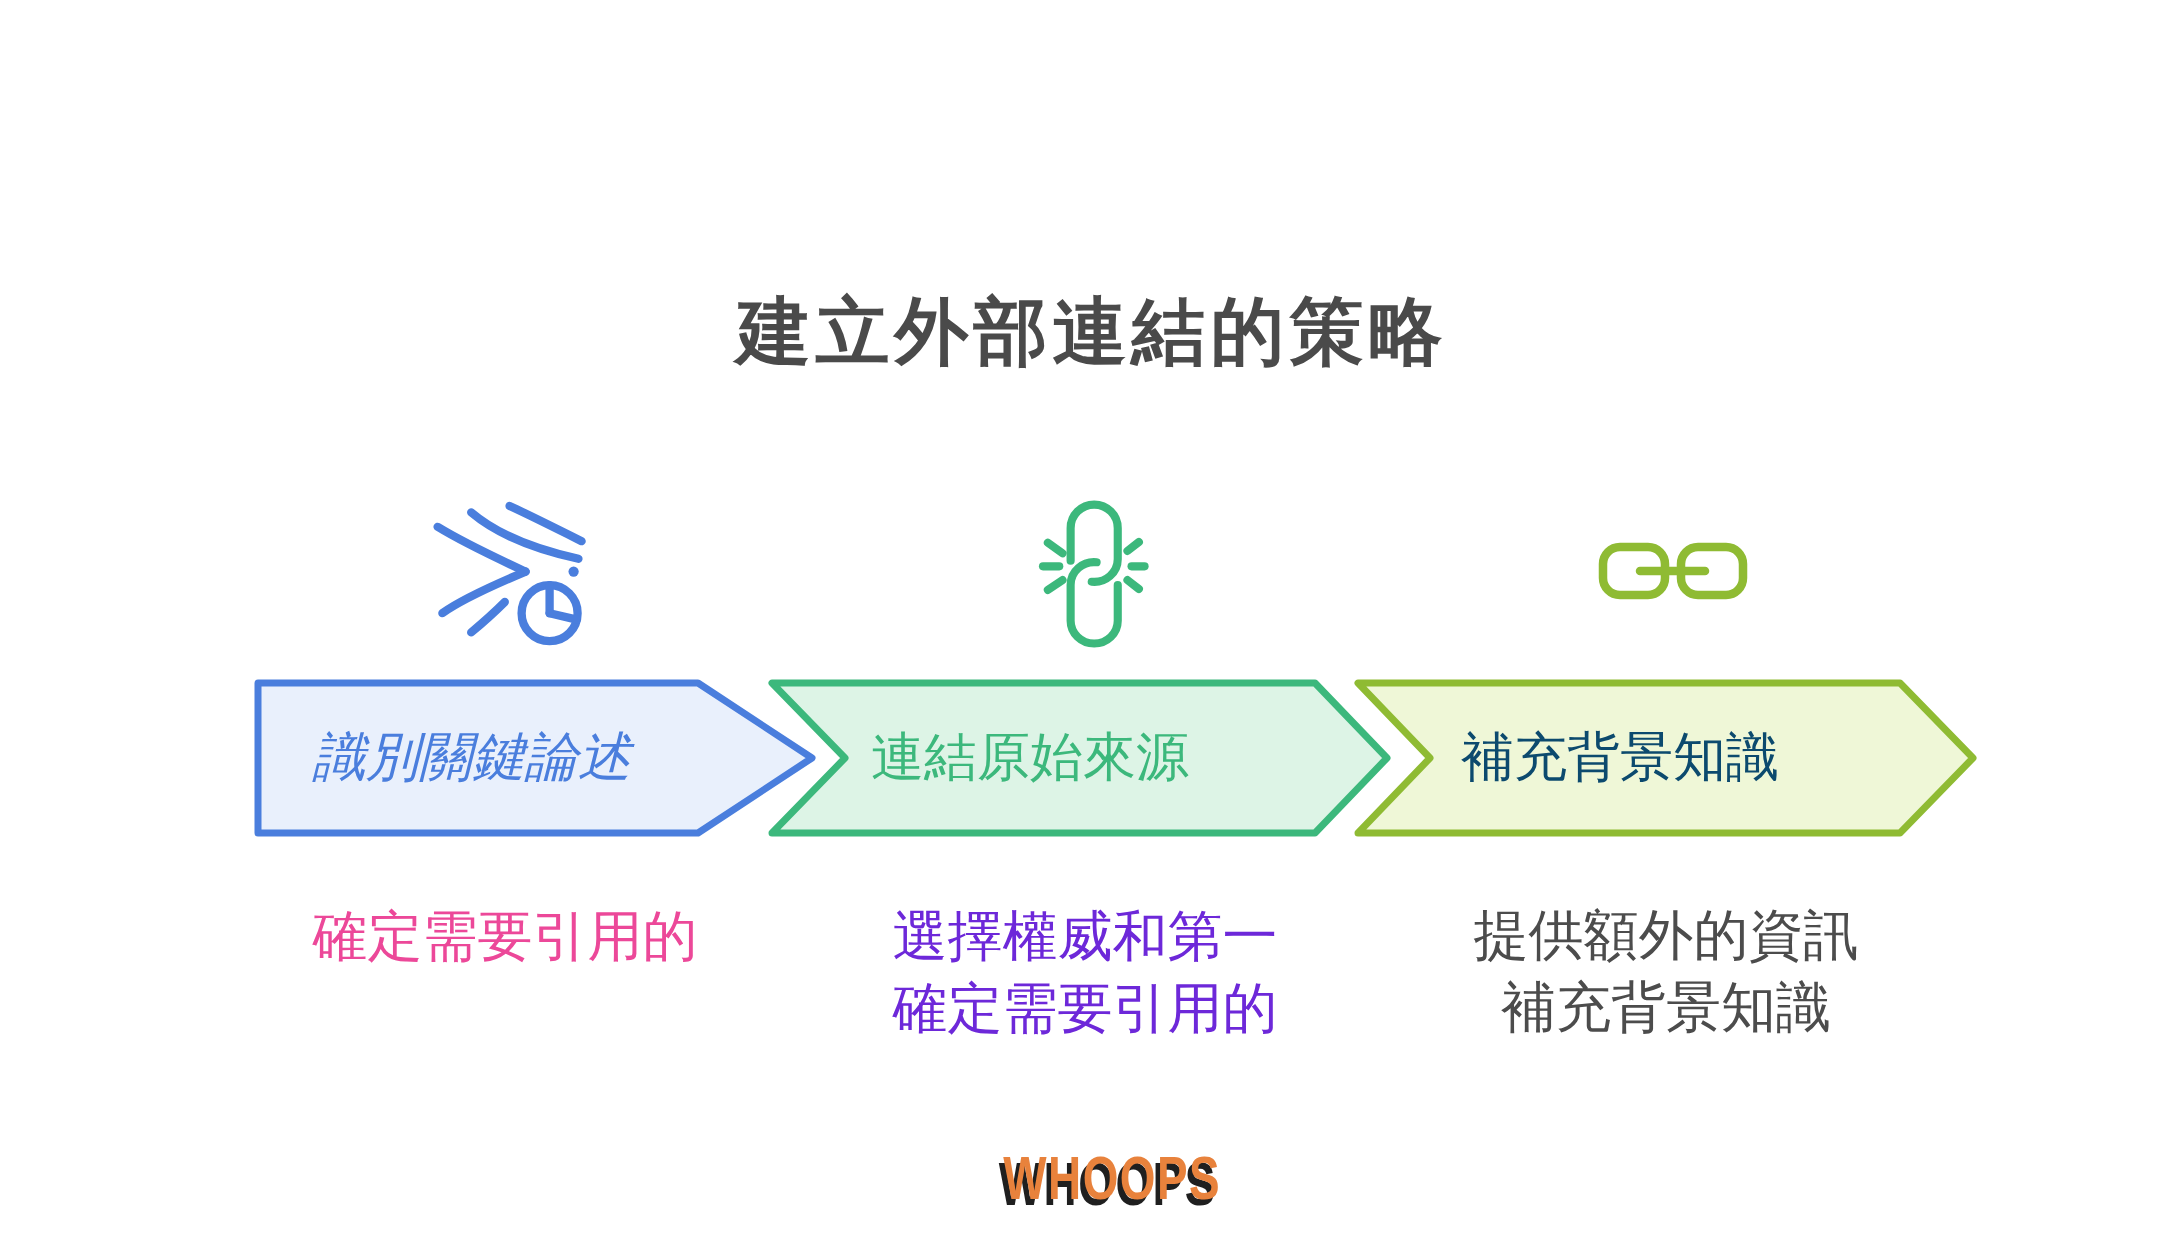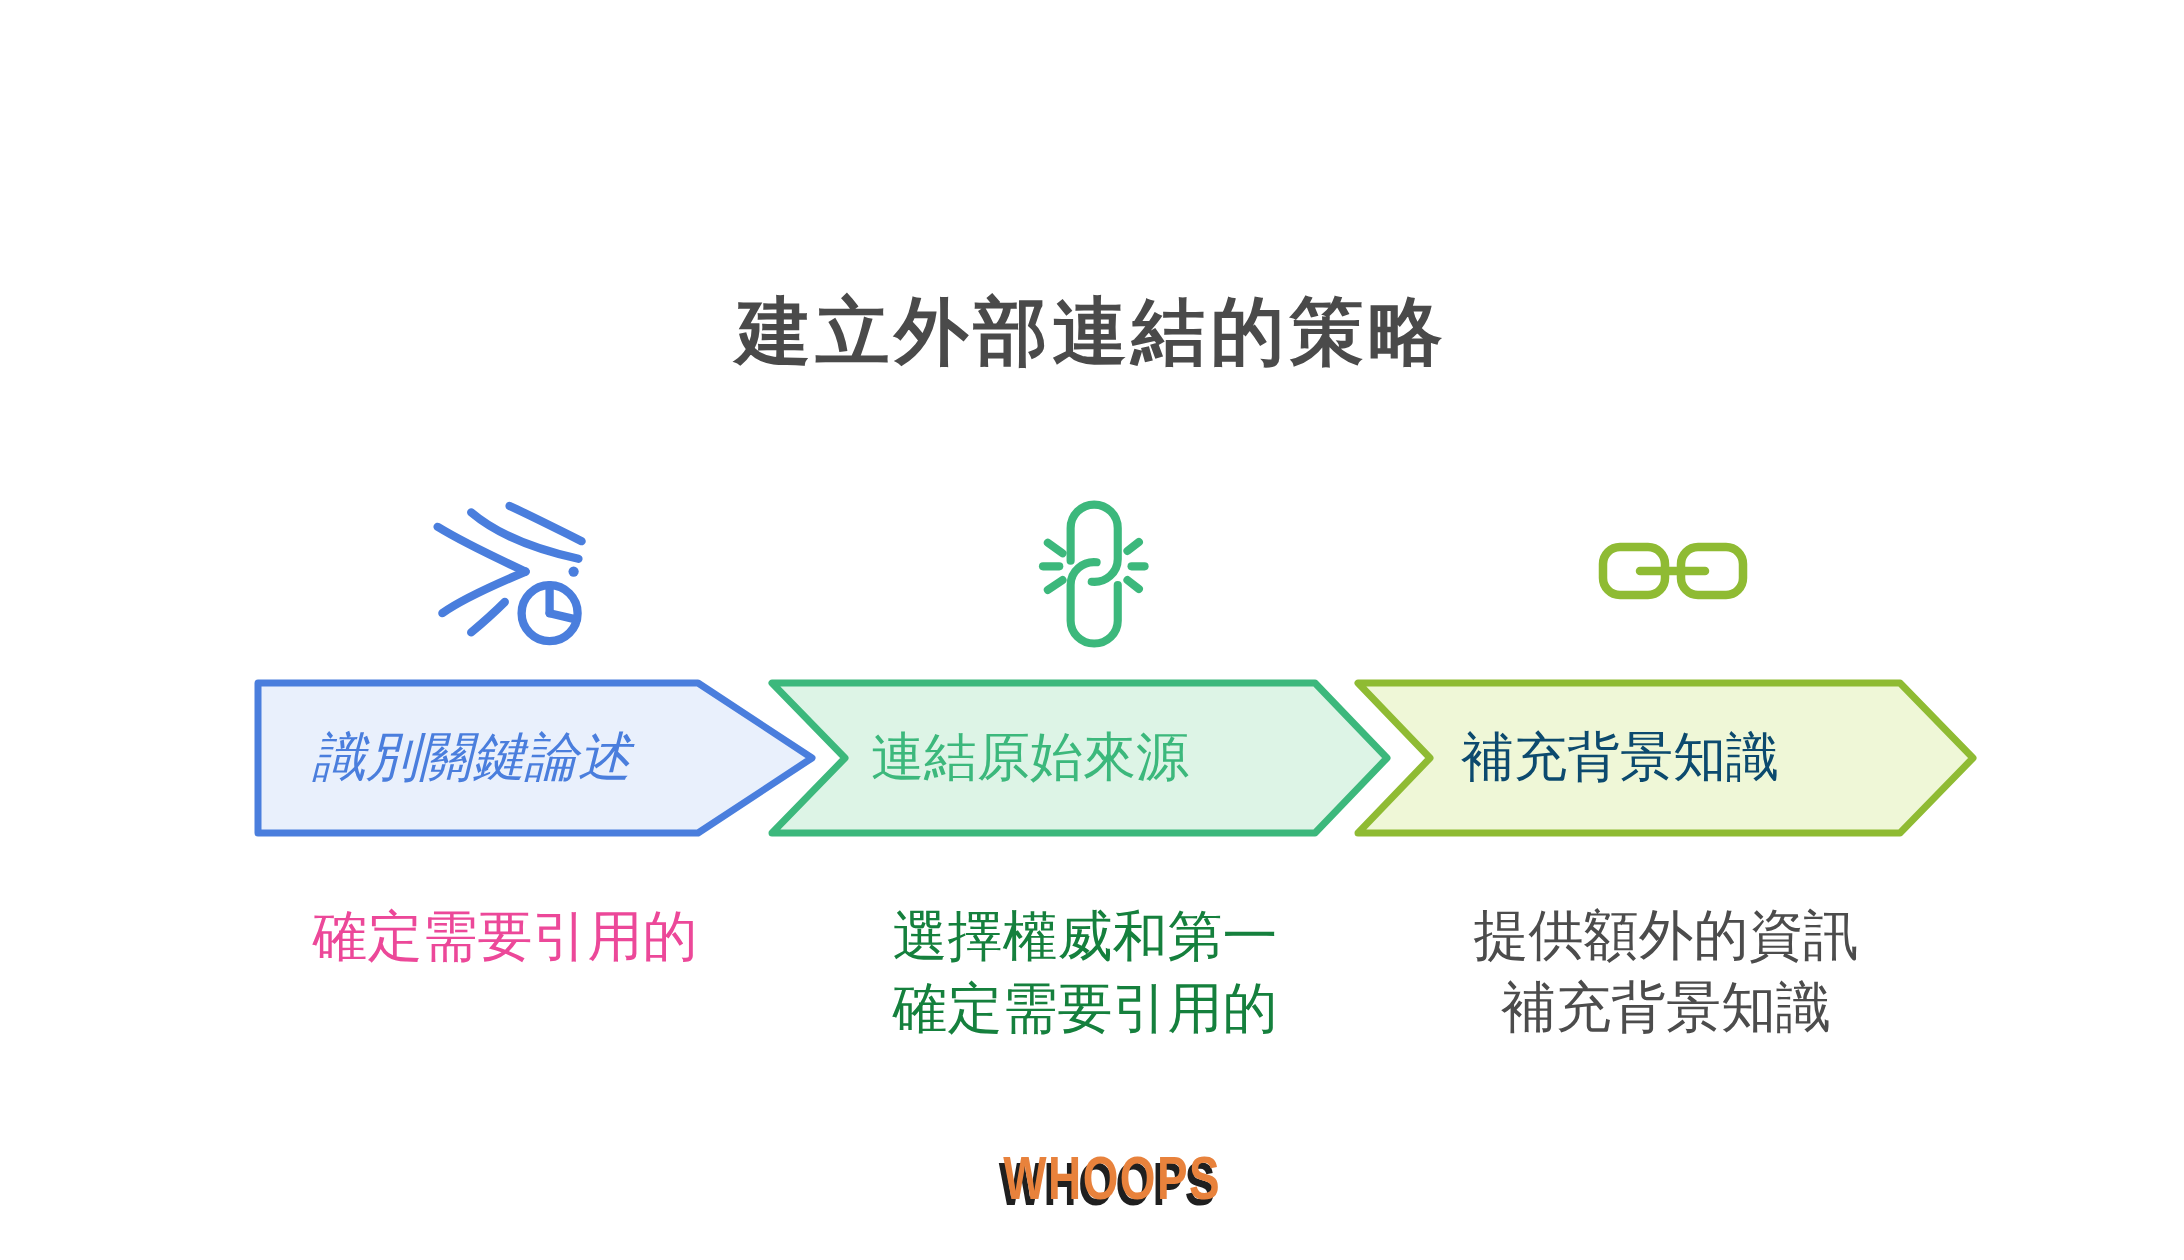--- a/index.html
+++ b/index.html
@@ -113,21 +113,21 @@
     <polygon points="1358,8 1900,8 1973,83 1900,158 1358,158 1430,83" stroke-width="7" stroke-linejoin="round" fill="#eff7d7" stroke="#8fbb33"></polygon>
   </svg>
 
   <div class="step-label label-1" style="color: rgb(74, 126, 221);">識別關鍵論述</div>
   <div class="step-label label-2" style="color: rgb(60, 184, 124);">連結原始來源</div>
   <div class="step-label label-3" style="color: #0c4a6e;">補充背景知識</div>
 
   <div class="desc desc-1" style="color: #ec4899;">
     <div>確定需要引用的</div>
   </div>
-  <div class="desc desc-2" style="color: #15803d;">
+  <div class="desc desc-2" style="color: #6d28d9;">
     <div>選擇權威和第一</div>
     <div>確定需要引用的</div>
   </div>
   <div class="desc desc-3" style="color: rgb(76, 76, 76);">
     <div>提供額外的資訊</div>
     <div>補充背景知識</div>
   </div>
 
   <div class="brand">
     <span class="brand-text" style="color: rgb(232, 130, 60);">WHOOPS</span>

